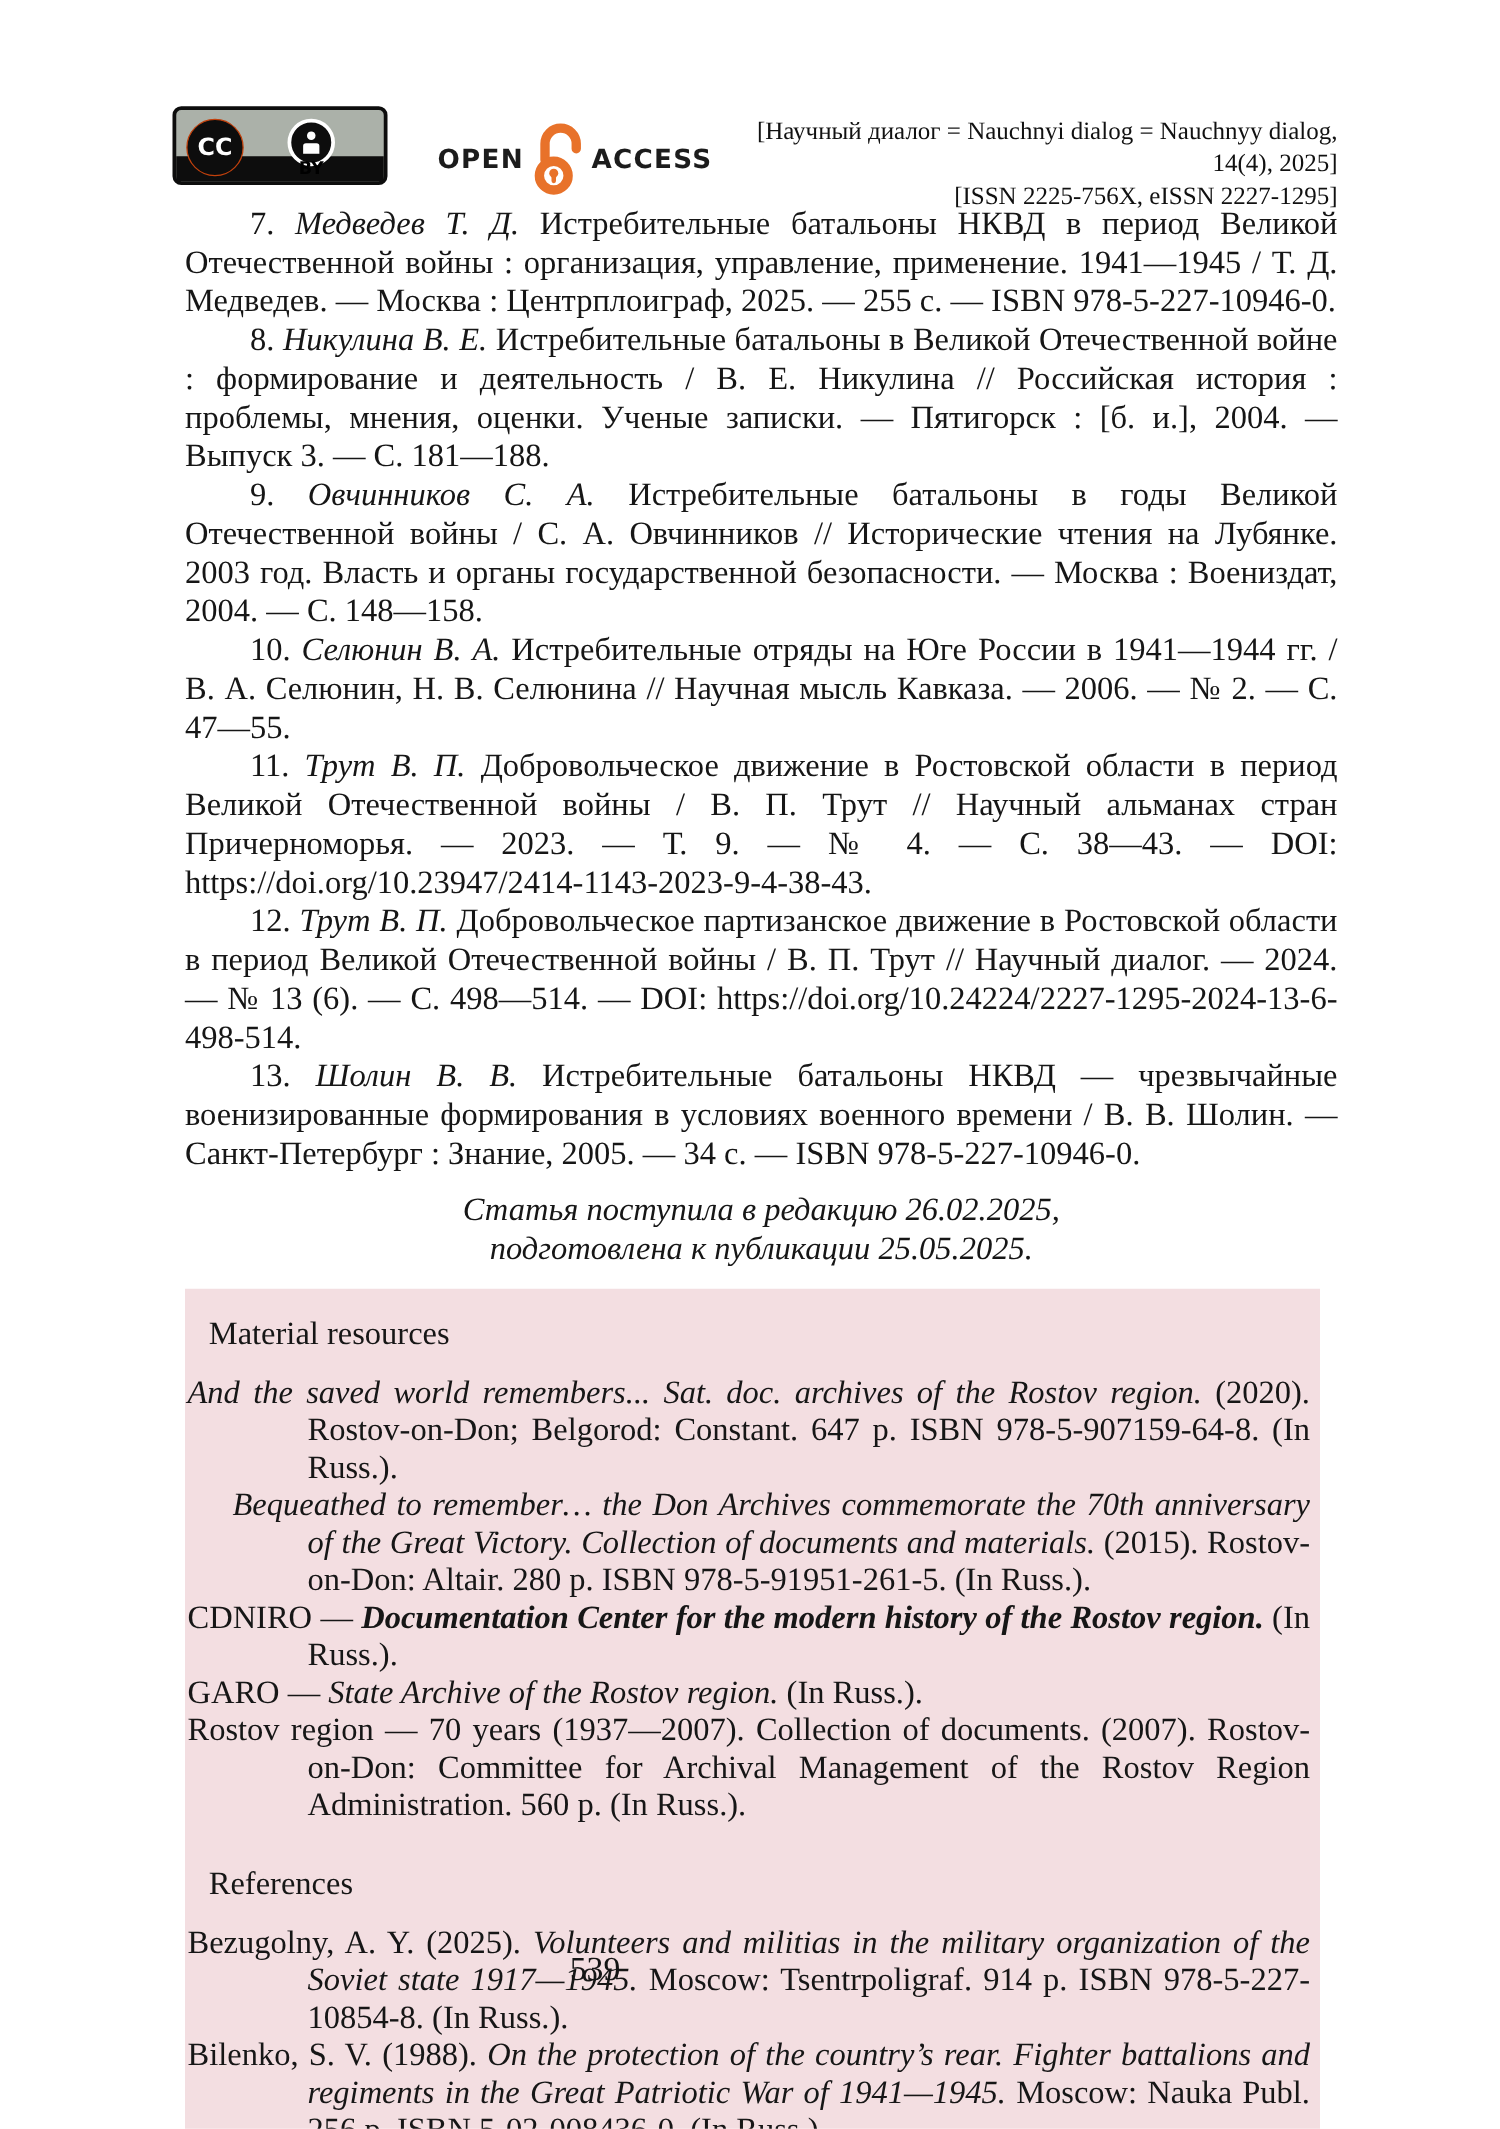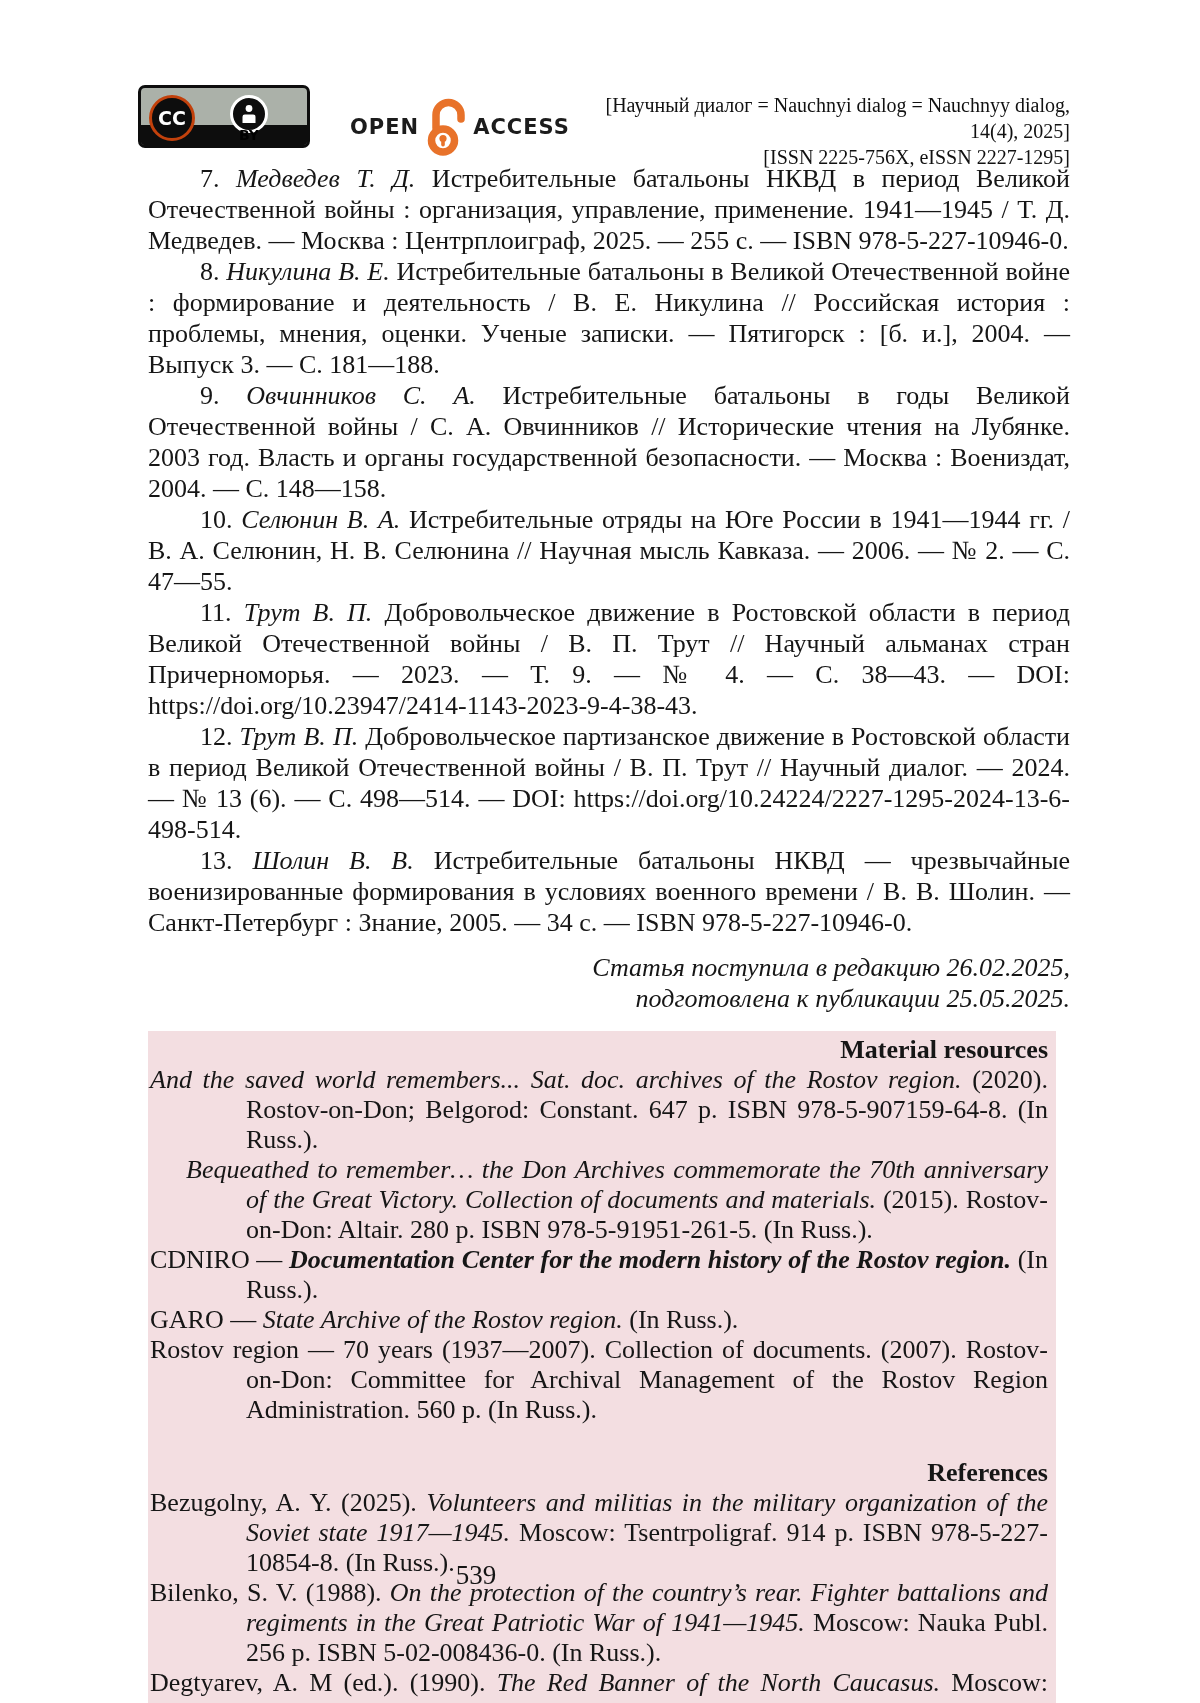--- a/index.html
+++ b/index.html
@@ -29,21 +29,21 @@
     border-radius:0 0 3px 3px;
   }
   .cc-badge .cc-by-label {
     position:absolute; bottom:1px; left:88px; width:40px;
     color:#000000; font-family:"DejaVu Sans",sans-serif;
     font-weight:bold; font-size:14px; text-align:center; line-height:18px;
   }
   .cc-circle {
     position:absolute; left:8px; top:7px;
     width:46px; height:46px; border-radius:50%;
-    background:#0d0d0d; border:3px solid #c2410c;
+    background:#0d0d0d; border:1px solid #c2410c;
     color:#ffffff; font-family:"DejaVu Sans",sans-serif;
     font-weight:bold; font-size:19px;
     display:flex; align-items:center; justify-content:center;
     box-sizing:border-box;
   }
   .person-circle {
     position:absolute; left:89px; top:7px;
     width:38px; height:38px; border-radius:50%;
     background:#0d0d0d; border:3px solid #ffffff;
     box-sizing:border-box;
@@ -64,31 +64,31 @@
     font-size:20px; line-height:26px; color:#111111;
   }
 
   
   .main {
     position:absolute; left:148px; top:163px; width:922px;
     font-size:26px; line-height:31px;
   }
   .ref-ru { margin:0; text-indent:52px; text-align:justify; }
 
-  .dates { margin-top:14px; text-align:right; font-style:italic; }
+  .dates { margin-top:14px; text-align:center; font-style:italic; }
   .dates div { line-height:31px; }
 
   .highlight {
     margin-top:17px;
     width:908px; box-sizing:border-box;
     background:#F3DEE1;
     padding:4px 8px 14px 2px;
     line-height:30px;
   }
-  .block-heading { font-weight:bold; margin:0;text-align:right; }
+  .block-heading { font-weight:normal; margin:17px; }
   .heading-gap { margin-top:33px; }
   .h-entry { margin:0; padding-left:96px; text-indent:-96px; text-align:justify; }
 
   .page-number {
     position:absolute; left:0; top:1560px; width:952px;
     text-align:center; font-size:27px; color:#141414;
   }
 </style>
 </head>
 <body>

